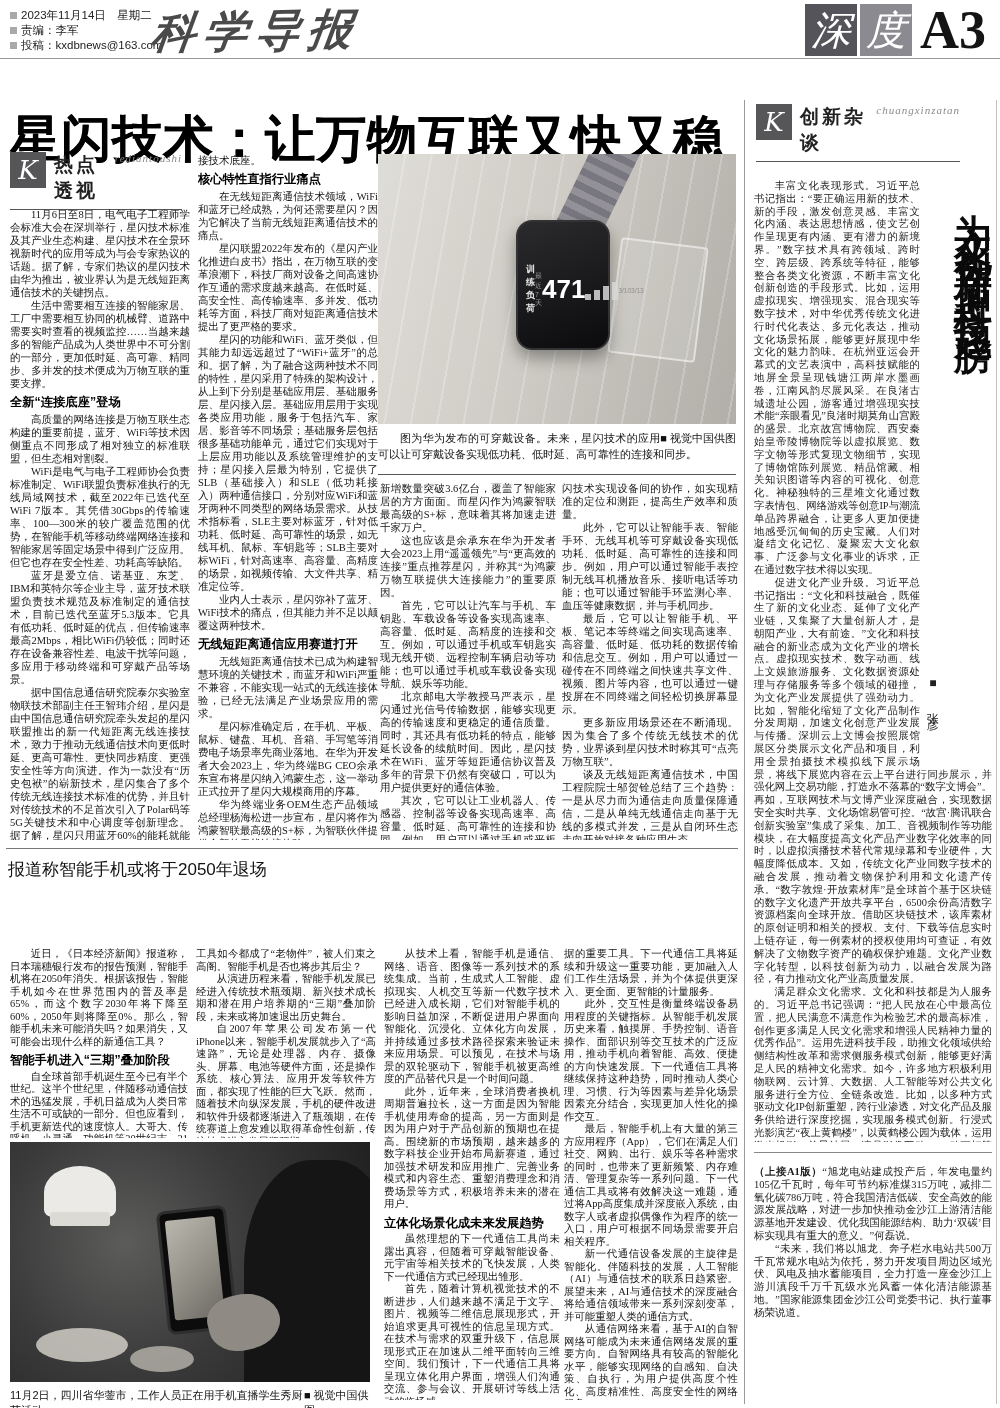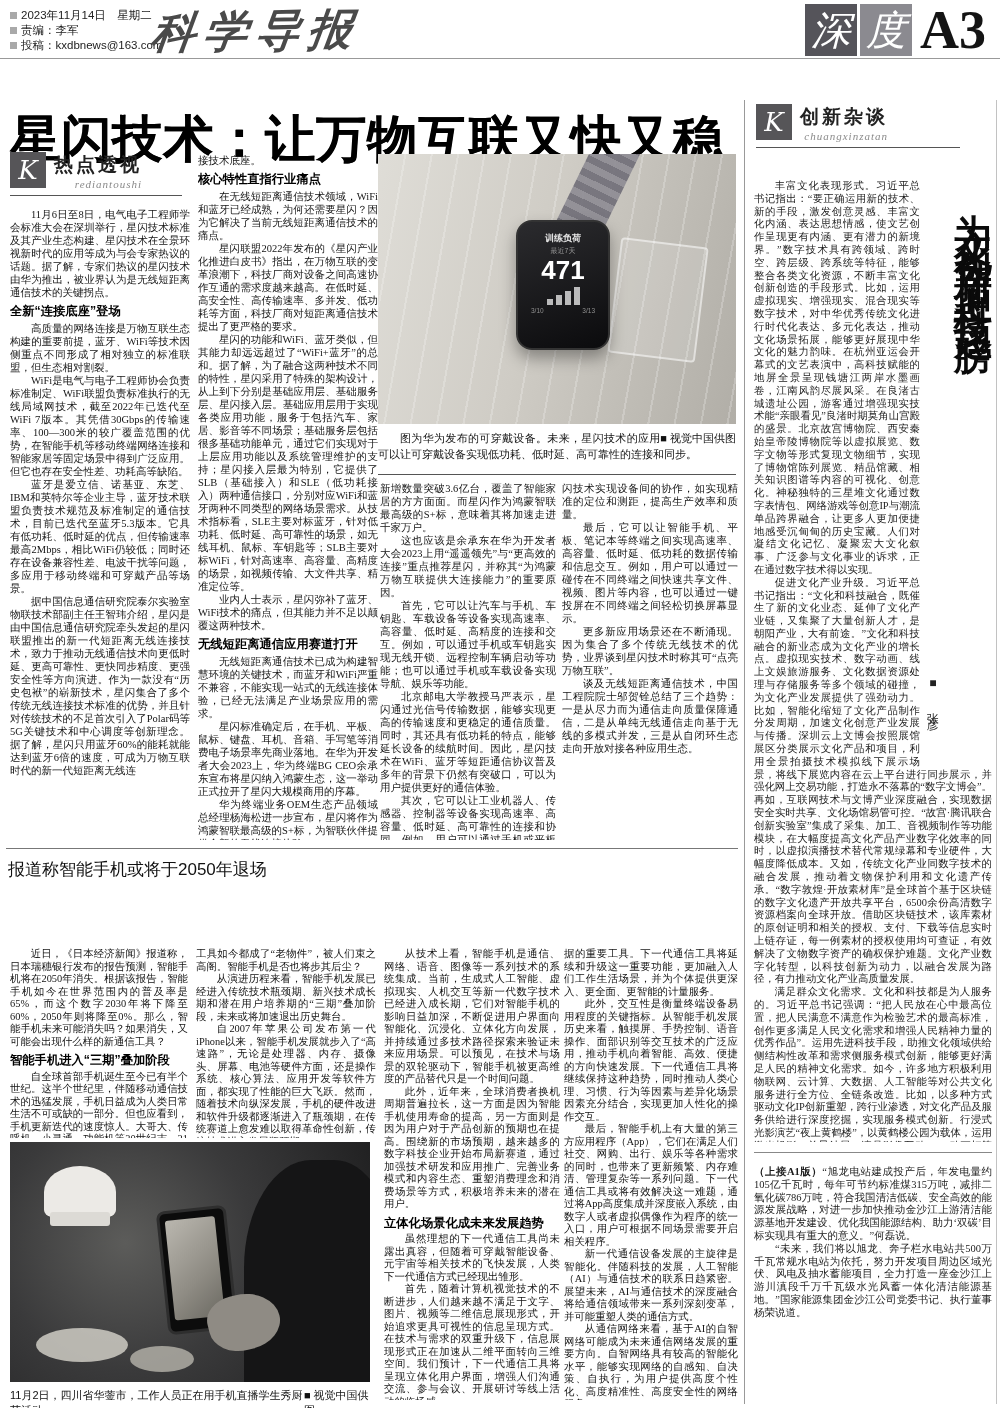--- a/index.html
+++ b/index.html
@@ -21,21 +21,21 @@
   .hdr-rule{position:absolute;left:0;top:58px;width:1000px;border-top:1px solid #999;}
   
   .main-headline{position:absolute;left:10px;top:72px;width:730px;font-family:"Liberation Sans","DejaVu Sans",sans-serif;
                  font-size:50px;font-weight:900;letter-spacing:1px;color:#000;text-shadow:.6px 0 0 #000;}
   
   .klogo{position:absolute;display:flex;gap:8px;border-bottom:1px solid #555;padding-bottom:5px;}
   .hot-logo{left:10px;top:152px;width:172px;}
   .sb-logo{left:756px;top:104px;width:204px;}
   .ksq{width:36px;height:36px;background:#565558;color:#fff;display:flex;align-items:center;justify-content:center;
        font-size:26px;font-style:italic;font-family:"DejaVu Serif",serif;flex:0 0 auto;}
-  .klogo-txt{display:flex;flex-direction:column;text-align:right;}
+  .klogo-txt{display:flex;flex-direction:row;}
   .klogo-title{font-size:19px;font-weight:bold;font-family:"Liberation Sans",sans-serif;letter-spacing:3px;color:#222;}
   .klogo-pinyin{font-size:11px;font-style:italic;color:#8a8a8a;letter-spacing:1px;}
   
   .col{position:absolute;overflow:hidden;font-size:10.5px;line-height:13px;text-align:justify;}
   .para{margin:0;text-indent:2em;}
   .para.cont{text-indent:0;}
   .subhead{font-family:"Liberation Sans",sans-serif;font-size:12.3px;font-weight:700;margin:6px 0 4px;color:#000;}
   .mcol1{left:10px; top:208px;width:180px;height:632px;}
   .mcol2{left:198px;top:154px;width:180px;height:686px;}
   .mcol3{left:380px;top:482px;width:176px;height:358px;}
@@ -43,21 +43,21 @@
   
   .mphoto{position:absolute;left:378px;top:154px;width:358px;height:270px;overflow:hidden;
           background:linear-gradient(105deg,#dfddd7 0%,#cfccc5 45%,#b1aea7 100%);}
   .plank{position:absolute;inset:0;background:repeating-linear-gradient(100deg,rgba(255,255,255,.22) 0 2px,transparent 2px 26px);}
   .strap{position:absolute;left:196px;top:-34px;width:46px;height:140px;transform:rotate(26deg);
          background:repeating-linear-gradient(0deg,#8d8b93 0 7px,#6f6d77 7px 14px);border-radius:10px;opacity:.9;}
   .stand{position:absolute;right:34px;top:88px;width:84px;height:112px;border:2px solid rgba(255,255,255,.5);
          background:rgba(255,255,255,.14);border-radius:4px;transform:rotate(7deg);}
   .watch{position:absolute;left:138px;top:66px;width:94px;height:130px;border-radius:16px;border:2px solid #333;
          background:linear-gradient(160deg,#2b2b2e,#0b0b0d);box-shadow:0 8px 16px rgba(0,0,0,.35);
-         display:flex;flex-direction:column;align-items:center;padding:10px 8px 2px;box-sizing:border-box;color:#fff;}
+         display:flex;flex-direction:row;align-items:center;padding:10px 8px 2px;box-sizing:border-box;color:#fff;}
   .w-title{font-size:9px;font-weight:bold;color:#e9e9e9;font-family:"Liberation Sans",sans-serif;}
   .w-period{font-size:7px;color:#9b9b9b;margin-top:1px;font-family:"Liberation Sans",sans-serif;}
   .w-value{font-size:26px;font-weight:900;line-height:28px;font-family:"Liberation Sans",sans-serif;}
   .w-bars{display:flex;align-items:flex-end;gap:3px;height:18px;margin-top:3px;}
   .w-bars i{display:block;width:6px;background:#d8d8d8;opacity:.85;}
   .w-dates{display:flex;justify-content:space-between;width:64px;font-size:6.5px;color:#8f8f8f;margin-top:2px;
            font-family:"Liberation Sans",sans-serif;}
   .mcaption{position:absolute;left:378px;top:430px;width:358px;font-family:"Liberation Sans",sans-serif;
             font-size:11px;line-height:16px;text-align:justify;text-indent:2em;color:#111;}
   .mcaption .credit{float:right;text-indent:0;}
@@ -132,20 +132,21 @@
   <div class="klogo hot-logo">
     <div class="ksq">K</div>
     <div class="klogo-txt">
       <span class="klogo-title">热点透视</span>
       <span class="klogo-pinyin">rediantoushi</span>
     </div>
   </div>
 
   <div class="col mcol1">
       <p class="para">11月6日至8日，电气电子工程师学会标准大会在深圳举行，星闪技术标准及其产业生态构建、星闪技术在全景环视新时代的应用等成为与会专家热议的话题。据了解，专家们热议的星闪技术由华为推出，被业界认为是无线短距离通信技术的关键拐点。</p>
+      <p class="para">生活中需要相互连接的智能家居、工厂中需要相互协同的机械臂、道路中需要实时查看的视频监控……当越来越多的智能产品成为人类世界中不可分割的一部分，更加低时延、高可靠、精同步、多并发的技术便成为万物互联的重要支撑。</p>
       <h4 class="subhead">全新“连接底座”登场</h4>
       <p class="para">高质量的网络连接是万物互联生态构建的重要前提，蓝牙、WiFi等技术因侧重点不同形成了相对独立的标准联盟，但生态相对割裂。</p>
       <p class="para">WiFi是电气与电子工程师协会负责标准制定、WiFi联盟负责标准执行的无线局域网技术，截至2022年已迭代至WiFi 7版本。其凭借30Gbps的传输速率、100—300米的较广覆盖范围的优势，在智能手机等移动终端网络连接和智能家居等固定场景中得到广泛应用。但它也存在安全性差、功耗高等缺陷。</p>
       <p class="para">蓝牙是爱立信、诺基亚、东芝、IBM和英特尔等企业主导，蓝牙技术联盟负责技术规范及标准制定的通信技术，目前已迭代至蓝牙5.3版本。它具有低功耗、低时延的优点，但传输速率最高2Mbps，相比WiFi仍较低；同时还存在设备兼容性差、电波干扰等问题，多应用于移动终端和可穿戴产品等场景。</p>
       <p class="para">据中国信息通信研究院泰尔实验室物联技术部副主任王智玮介绍，星闪是由中国信息通信研究院牵头发起的星闪联盟推出的新一代短距离无线连接技术，致力于推动无线通信技术向更低时延、更高可靠性、更快同步精度、更强安全性等方向演进。作为一款没有“历史包袱”的崭新技术，星闪集合了多个传统无线连接技术标准的优势，并且针对传统技术的不足首次引入了Polar码等5G关键技术和中心调度等创新理念。据了解，星闪只用蓝牙60%的能耗就能达到蓝牙6倍的速度，可成为万物互联时代的新一代短距离无线连</p>
     </div>
   <div class="col mcol2">
       <p class="para cont">接技术底座。</p>
       <h4 class="subhead">核心特性直指行业痛点</h4>
       <p class="para">在无线短距离通信技术领域，WiFi和蓝牙已经成熟，为何还需要星闪？因为它解决了当前无线短距离通信技术的痛点。</p>
@@ -186,20 +187,21 @@
 
   <div class="col mcol3">
       <p class="para cont">新增数量突破3.6亿台，覆盖了智能家居的方方面面。而星闪作为鸿蒙智联最高级的S+标，意味着其将加速走进千家万户。</p>
       <p class="para">这也应该是余承东在华为开发者大会2023上用“遥遥领先”与“更高效的连接”重点推荐星闪，并称其“为鸿蒙万物互联提供大连接能力”的重要原因。</p>
       <p class="para">首先，它可以让汽车与手机、车钥匙、车载设备等设备实现高速率、高容量、低时延、高精度的连接和交互。例如，可以通过手机或车钥匙实现无线开锁、远程控制车辆启动等功能；也可以通过手机或车载设备实现导航、娱乐等功能。</p>
       <p class="para">北京邮电大学教授马严表示，星闪通过光信号传输数据，能够实现更高的传输速度和更稳定的通信质量。同时，其还具有低功耗的特点，能够延长设备的续航时间。因此，星闪技术在WiFi、蓝牙等短距通信协议普及多年的背景下仍然有突破口，可以为用户提供更好的通信体验。</p>
       <p class="para">其次，它可以让工业机器人、传感器、控制器等设备实现高速率、高容量、低时延、高可靠性的连接和协同。例如，用户可以通过手机或平板实现远程监控和控制工业设备的运行状态和数据；也可以通过星</p>
     </div>
   <div class="col mcol4">
       <p class="para cont">闪技术实现设备间的协作，如实现精准的定位和测距，提高生产效率和质量。</p>
+      <p class="para">此外，它可以让智能手表、智能手环、无线耳机等可穿戴设备实现低功耗、低时延、高可靠性的连接和同步。例如，用户可以通过智能手表控制无线耳机播放音乐、接听电话等功能；也可以通过智能手环监测心率、血压等健康数据，并与手机同步。</p>
       <p class="para">最后，它可以让智能手机、平板、笔记本等终端之间实现高速率、高容量、低时延、低功耗的数据传输和信息交互。例如，用户可以通过一碰传在不同终端之间快速共享文件、视频、图片等内容，也可以通过一键投屏在不同终端之间轻松切换屏幕显示。</p>
       <p class="para">更多新应用场景还在不断涌现。因为集合了多个传统无线技术的优势，业界谈到星闪技术时称其可“点亮万物互联”。</p>
       <p class="para">谈及无线短距离通信技术，中国工程院院士邬贺铨总结了三个趋势：一是从尽力而为通信走向质量保障通信，二是从单纯无线通信走向基于无线的多模式并发，三是从自闭环生态走向开放对接各种应用生态。</p>
     </div>
 
   <div class="art-divider"></div>
   <div class="kicker">报道称智能手机或将于2050年退场</div>
 
   <div class="col bcol bcol1">
       <p class="para">近日，《日本经济新闻》报道称，日本瑞穗银行发布的报告预测，智能手机将在2050年消失。根据该报告，智能手机如今在世界范围内的普及率是65%，而这个数字2030年将下降至60%，2050年则将降至0%。那么，智能手机未来可能消失吗？如果消失，又可能会出现什么样的新通信工具？</p>

